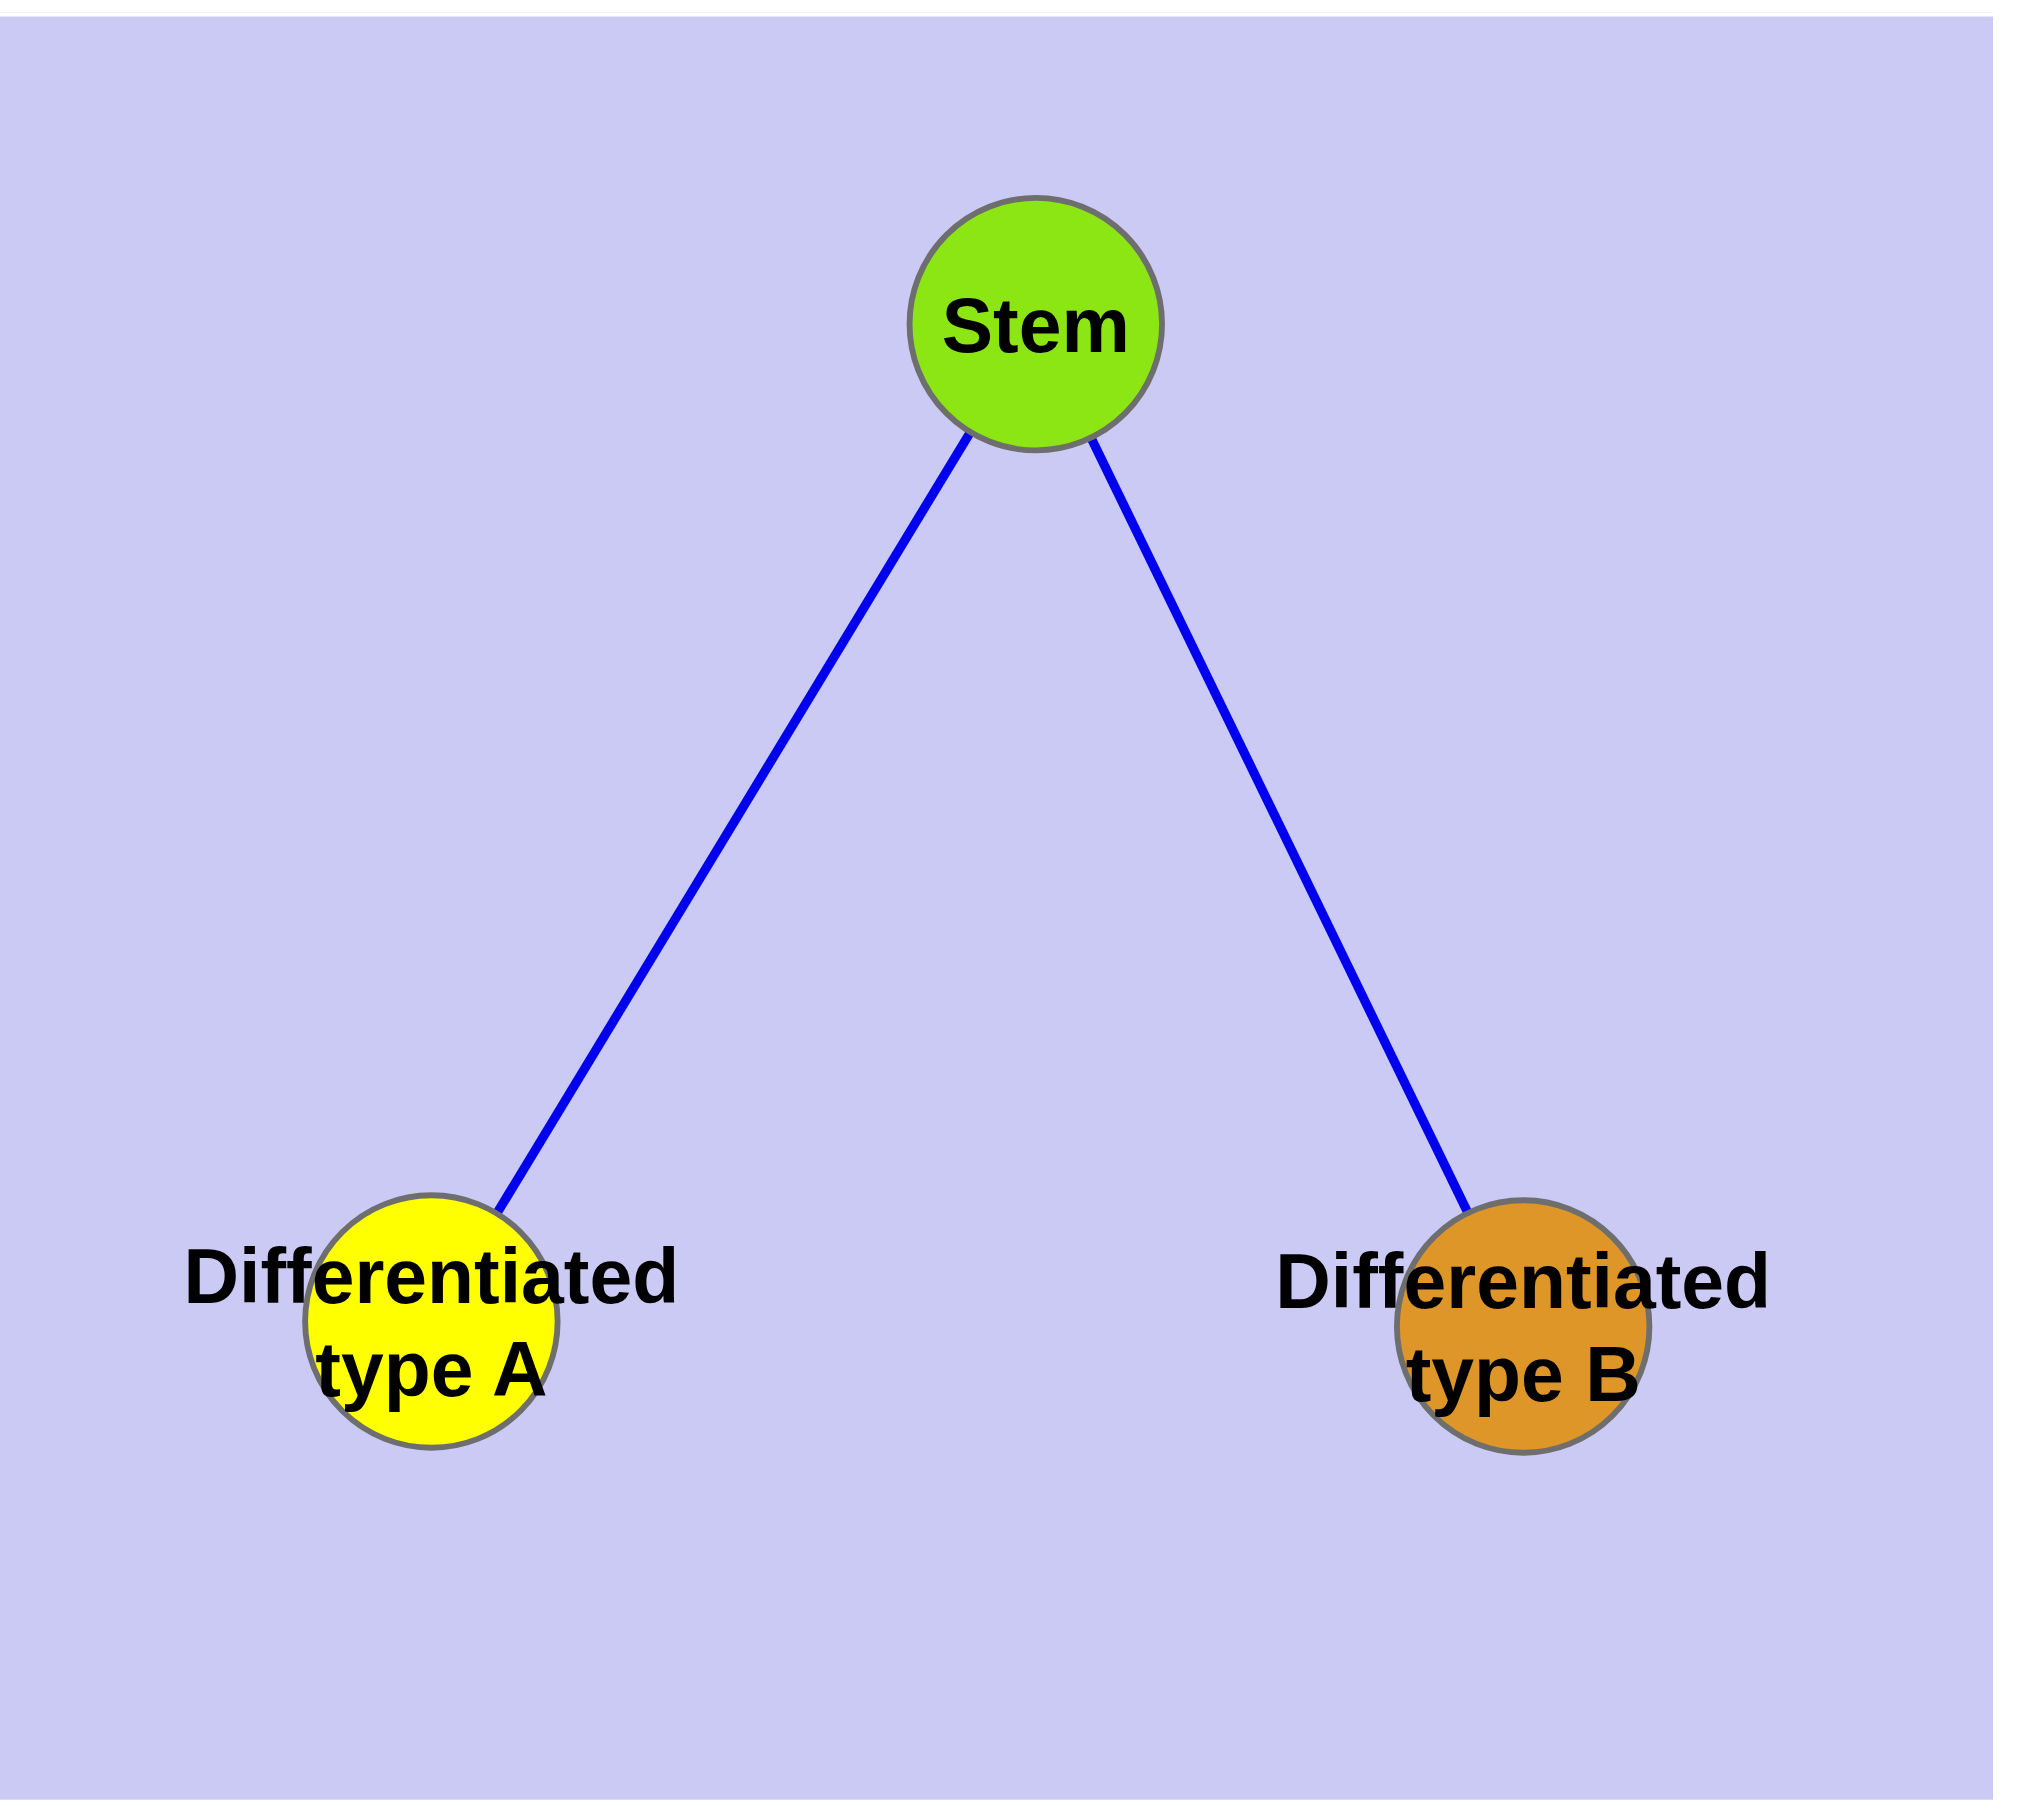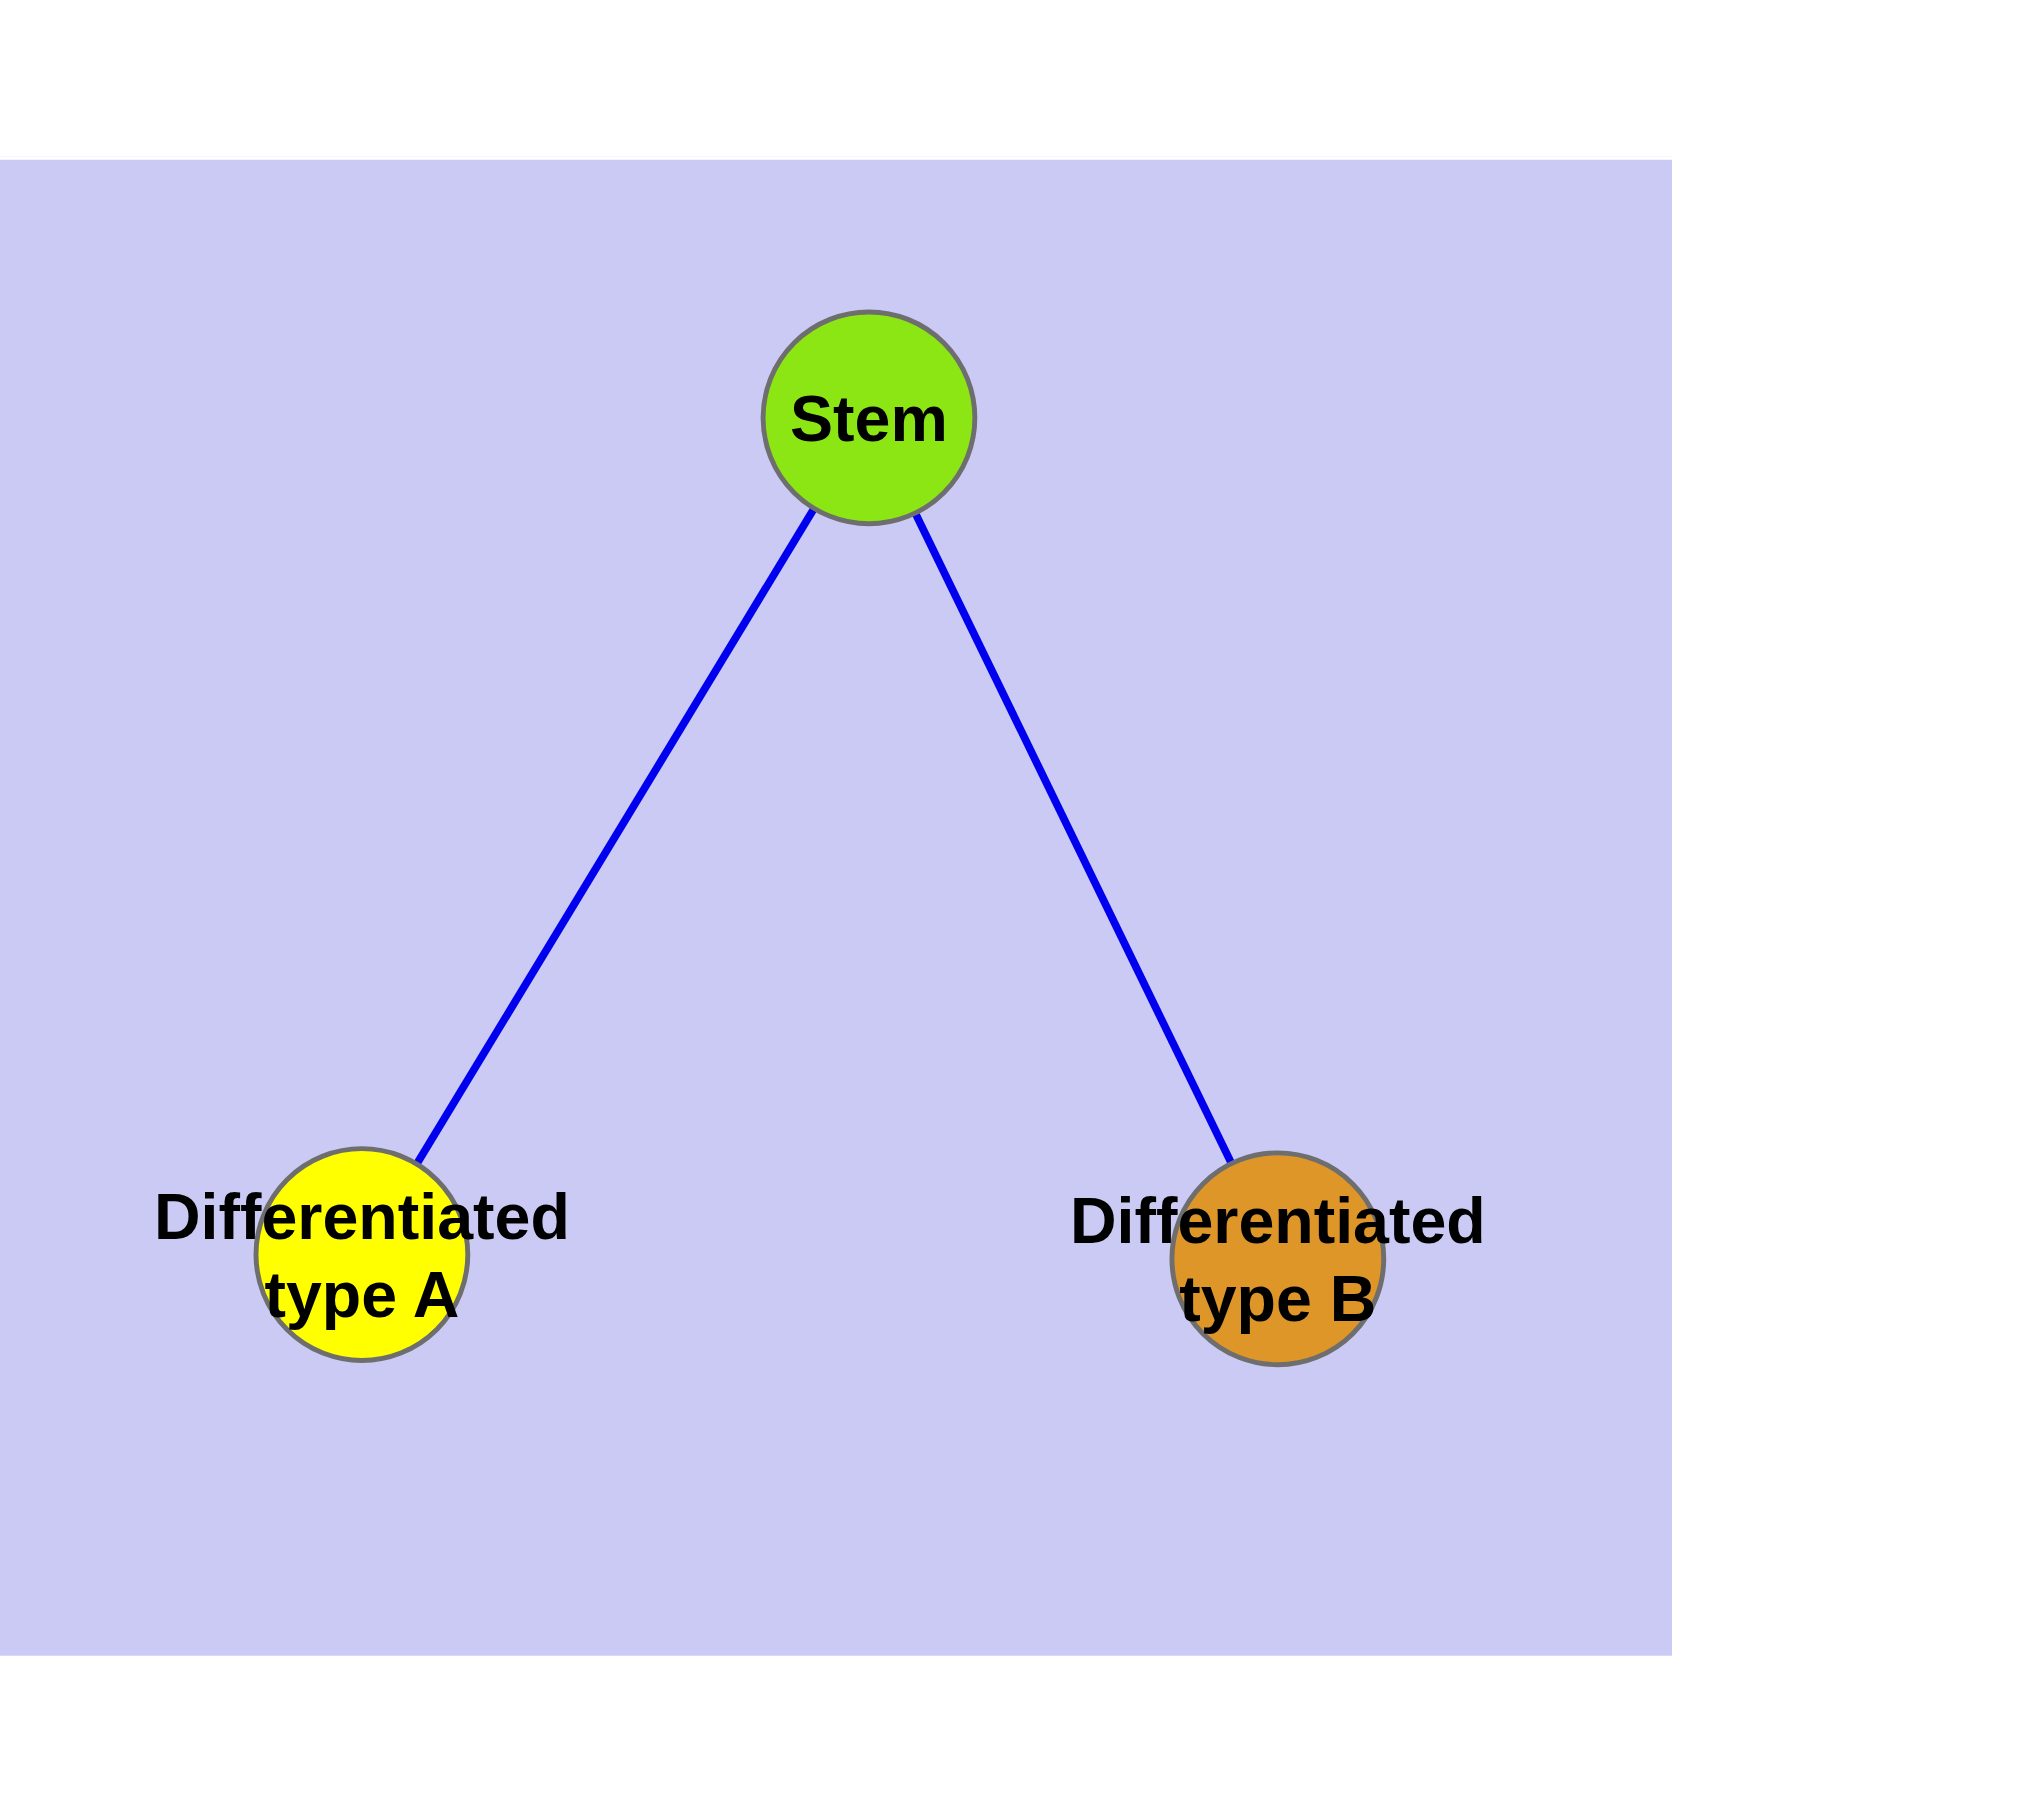--- a/index.html
+++ b/index.html
@@ -2,21 +2,21 @@
 <html style="font-size:13.6px"><head>
 <meta charset="utf-8">
 <style>
   html, body {
     margin: 0;
     padding: 0;
     background: #ffffff;
   }
   .canvas-wrap {
     position: relative;
-    width: 1672px;
+    width: 1993px;
     height: 1812px;
     overflow: hidden;
     font-family: "Liberation Sans", sans-serif;
   }
   .canvas-wrap svg {
     display: block;
     width: 100%;
     height: 100%;
   }
   .node-label {

